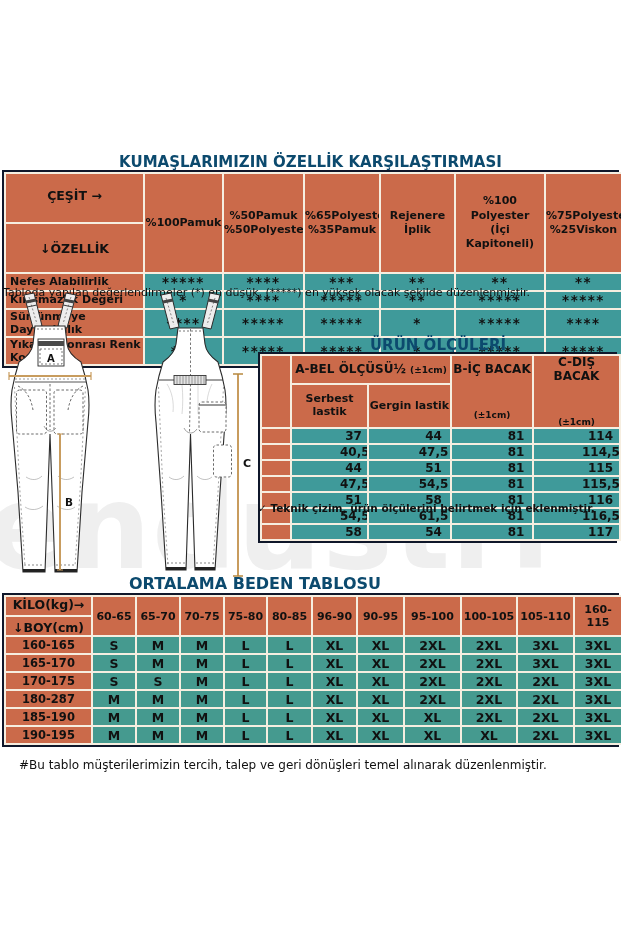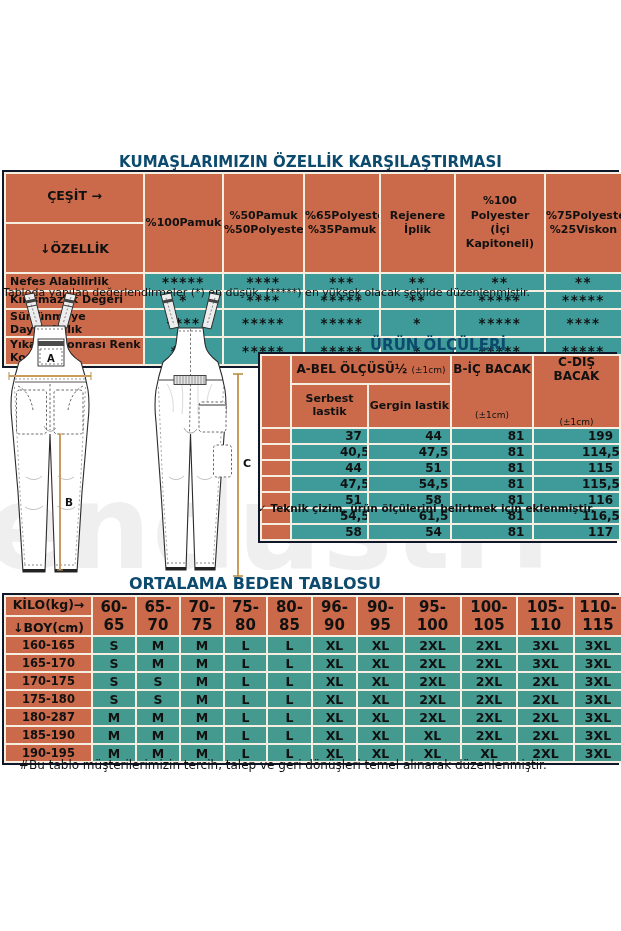--- a/index.html
+++ b/index.html
@@ -33,28 +33,28 @@
   .fabric th{font-size:11px;font-weight:bold;white-space:pre-line;line-height:1.3;text-align:center;}
   .fabric td.lbl{font-size:11px;font-weight:bold;text-align:left;padding-left:4px;}
   .fabric td.stars{font-size:13.5px;font-weight:bold;text-align:center;letter-spacing:1.5px;}
   .corner div.ct{font-size:12.5px;font-weight:bold;text-align:center;}
   .cdiv{border-top:2px solid #f6eee0;margin:3px 0;}
   .w-measure{top:352px;left:258px;width:359px;}
   .measure tr.h1{height:18px;}
   .measure tr.h2{height:17px;}
   .measure tbody tr{height:16px;}
   .measure th{font-size:12px;font-weight:bold;text-align:center;line-height:1.15;}
-  .measure th .tol{font-size:9px;font-weight:normal;margin-top:33px;}
+  .measure th .tol{font-size:9px;font-weight:bold;margin-top:33px;}
   .measure th.sub{font-size:11px;}
   .measure td{font-size:12px;font-weight:bold;text-align:center;padding-left:48px;}
   .measure td.sz{font-size:12px;}
   .w-sizes{top:593px;left:2px;width:617px;}
   .sizes thead tr{height:34px;}
   .sizes tbody tr{height:18px;padding-left:25px;}
-  .sizes th{font-size:15px;font-weight:bold;text-align:center;}
+  .sizes th{font-size:11px;font-weight:bold;text-align:center;}
   .sizes th.corner{font-size:11.5px;}
   .sizes td{font-size:12.5px;font-weight:bold;text-align:center;}
   .sizes td.hl{font-size:11.5px;}
   
   .drawing{position:absolute;z-index:1;top:292px;left:2px;}
 </style>
 </head>
 <body>
 
 <div class="page">
@@ -232,21 +232,21 @@
           <th class="oc sub">Gergin lastik</th>
         </tr>
       </thead>
       <tbody>
 
           <tr>
             <td class="oc sz">XS</td>
             <td class="tc">37</td>
             <td class="tc">44</td>
             <td class="tc">81</td>
-            <td class="tc">199</td>
+            <td class="tc">114</td>
           </tr>
 
           <tr>
             <td class="oc sz">S</td>
             <td class="tc">40,5</td>
             <td class="tc">47,5</td>
             <td class="tc">81</td>
             <td class="tc">114,5</td>
           </tr>
 
@@ -323,21 +323,21 @@
         <th class="oc">60-65</th>
             <th class="oc">65-70</th>
             <th class="oc">70-75</th>
             <th class="oc">75-80</th>
             <th class="oc">80-85</th>
             <th class="oc">96-90</th>
             <th class="oc">90-95</th>
             <th class="oc">95-100</th>
             <th class="oc">100-105</th>
             <th class="oc">105-110</th>
-            <th class="oc">110-115</th>
+            <th class="oc">160-115</th>
           </tr>
       </thead>
       <tbody>
 
           <tr>
             <td class="oc hl">160-165</td>
             <td class="tg">S</td>
             <td class="tg">M</td>
             <td class="tg">M</td>
             <td class="tg">L</td>
@@ -373,34 +373,20 @@
             <td class="tg">L</td>
             <td class="tg">L</td>
             <td class="tg">XL</td>
             <td class="tg">XL</td>
             <td class="tg">2XL</td>
             <td class="tg">2XL</td>
             <td class="tg">2XL</td>
             <td class="tg">3XL</td>
           </tr>
 
-          <tr>
-            <td class="oc hl">175-180</td>
-            <td class="tg">S</td>
-            <td class="tg">S</td>
-            <td class="tg">M</td>
-            <td class="tg">L</td>
-            <td class="tg">L</td>
-            <td class="tg">XL</td>
-            <td class="tg">XL</td>
-            <td class="tg">2XL</td>
-            <td class="tg">2XL</td>
-            <td class="tg">2XL</td>
-            <td class="tg">3XL</td>
-          </tr>
 
           <tr>
             <td class="oc hl">180-287</td>
             <td class="tg">M</td>
             <td class="tg">M</td>
             <td class="tg">M</td>
             <td class="tg">L</td>
             <td class="tg">L</td>
             <td class="tg">XL</td>
             <td class="tg">XL</td>

